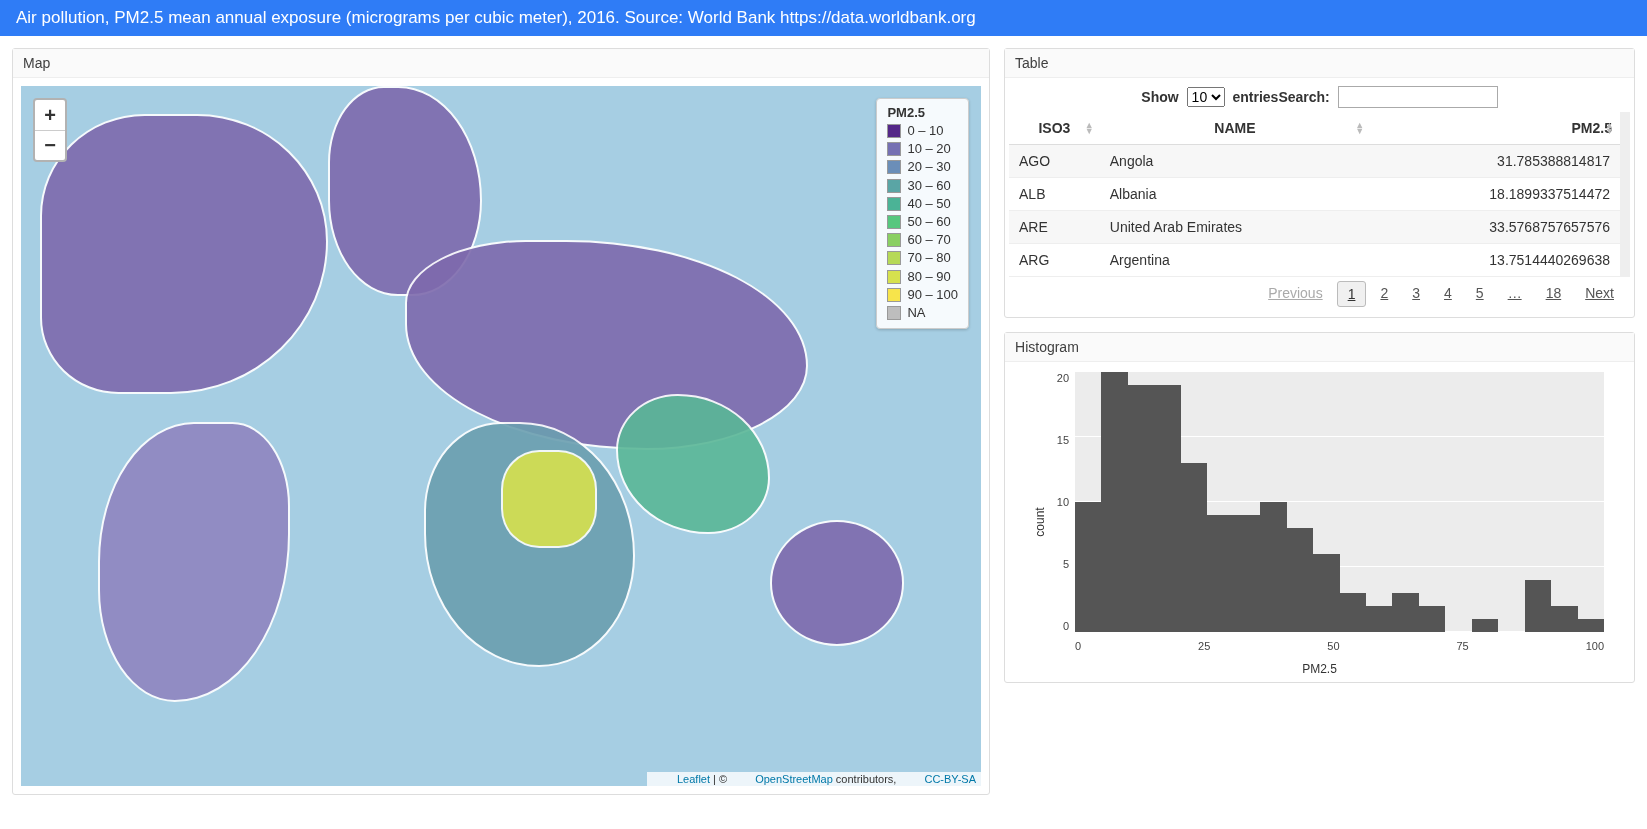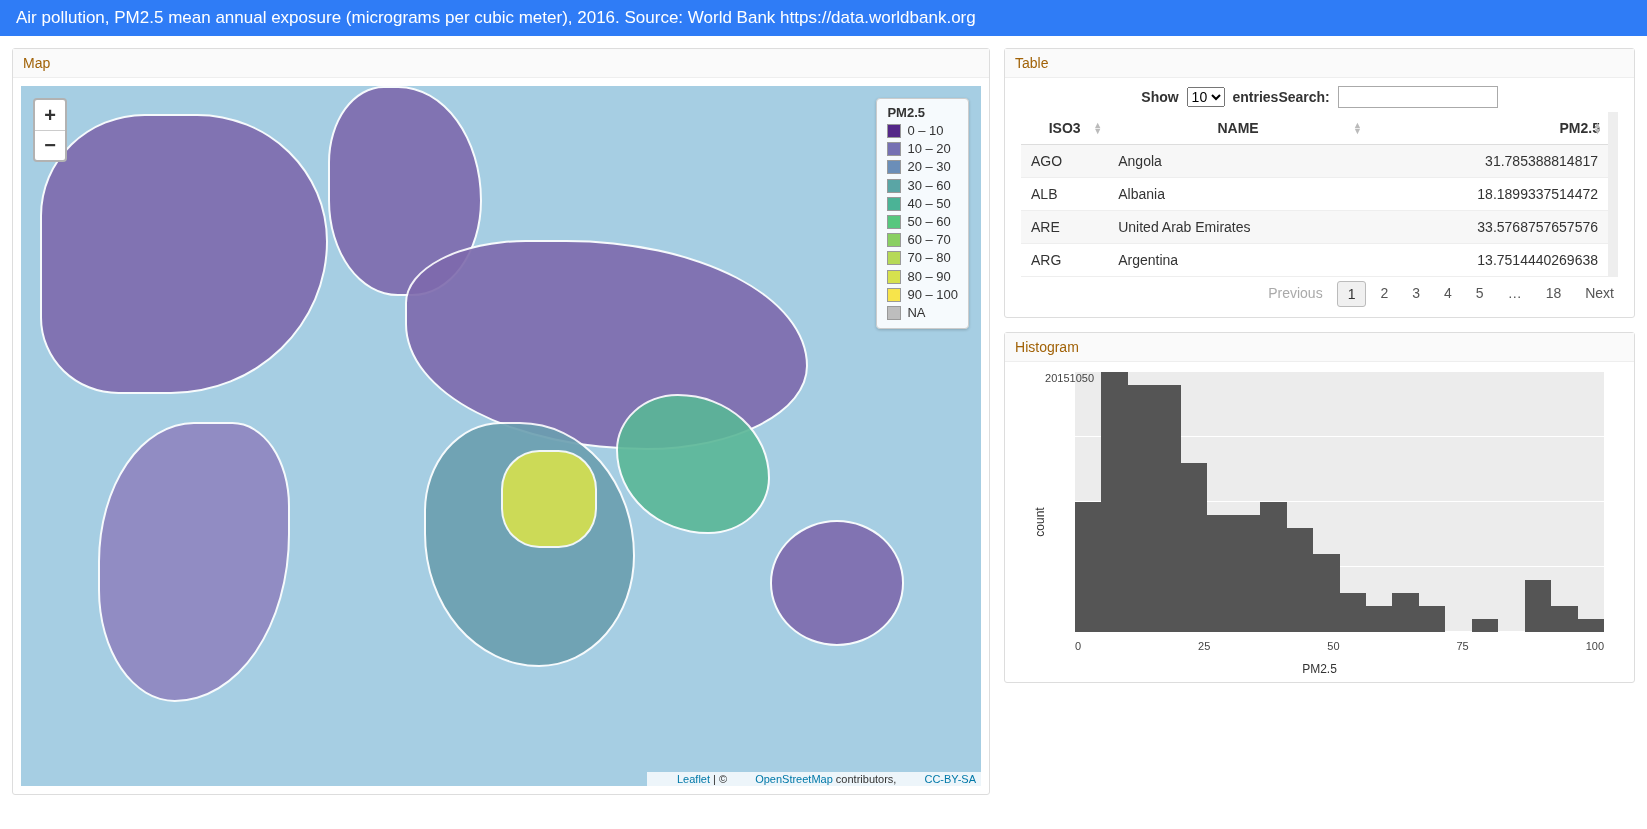--- a/index.html
+++ b/index.html
@@ -34,21 +34,21 @@
     min-width: 0;
   }
   .panel {
     border: 1px solid #ddd;
     border-radius: 3px;
     background: #fff;
   }
   .panel-title {
     padding: 6px 10px;
     border-bottom: 1px solid #eee;
-    color: #a16207;
+    color: #404040;
     font-size: 14px;
     background: #fafafa;
   }
   
   .map-body {
     position: relative;
     height: 700px;
     margin: 8px;
     background: #a6cee3;
     overflow: hidden;
@@ -142,41 +142,42 @@
   }
   table.data td {
     padding: 8px 10px;
     border-bottom: 1px solid #eee;
   }
   table.data tbody tr:nth-child(odd){ background:#f7f7f7; }
   .num-cell { text-align: right; }
   .table-scroll {
     max-height: 200px;
     overflow-y: auto;
-    margin: 0 16px;
+    margin: 0 4px;
     border-right: 10px solid #eee;
   }
   .table-info {
     padding: 6px 10px 2px 10px;
     font-size: 14px;
     color: #333;
   }
   .pager {
     display:flex; justify-content:flex-end;
     gap: 4px;
     padding: 4px 10px 10px 10px;
     font-size: 14px;
     color:#555;
     flex-wrap: wrap;
   }
   .pager span, .pager a {
     padding: 4px 10px;
     border-radius: 3px;
     cursor: pointer;
     color:#555;
+    text-decoration:underline;
   }
   .pager .active {
     border:1px solid #bbb;
     background:#f0f0f0;
     color:#333;
   }
   .pager .disabled { color:#aaa; cursor:default; }
   
   .hist-body {
     padding: 10px;
@@ -209,21 +210,21 @@
   }
   .x-axis-label {
     position: absolute;
     left: 50%; bottom: 6px;
     transform: translateX(-50%);
     font-size: 12px;
     color:#333;
   }
   .y-ticks {
     position:absolute; left:40px; top:10px; bottom:50px;
-    display:flex; flex-direction:row; justify-content:space-between;
+    display:flex; flex-direction:column; justify-content:space-between;
     font-size:11px; color:#444; text-align:right; width:24px;
   }
   .x-ticks {
     position:absolute; left:70px; right:30px; bottom:30px;
     display:flex; justify-content:space-between;
     font-size:11px; color:#444;
   }
   .gridline-h {
     position:absolute; left:0; right:0;
     border-top:1px solid #fff;

